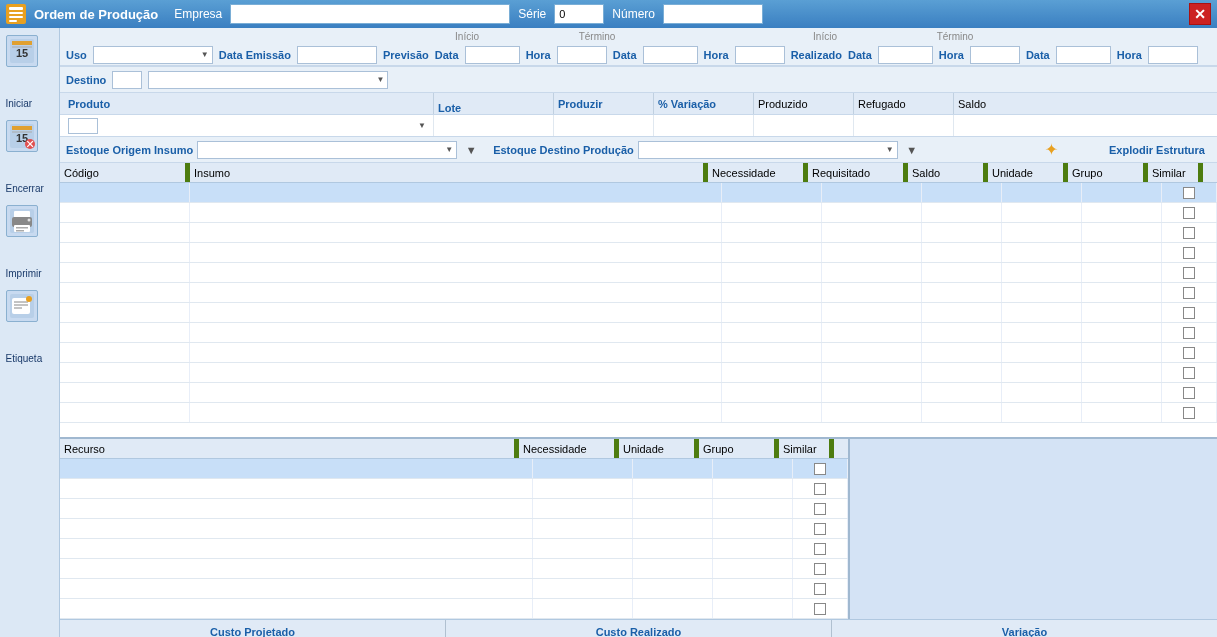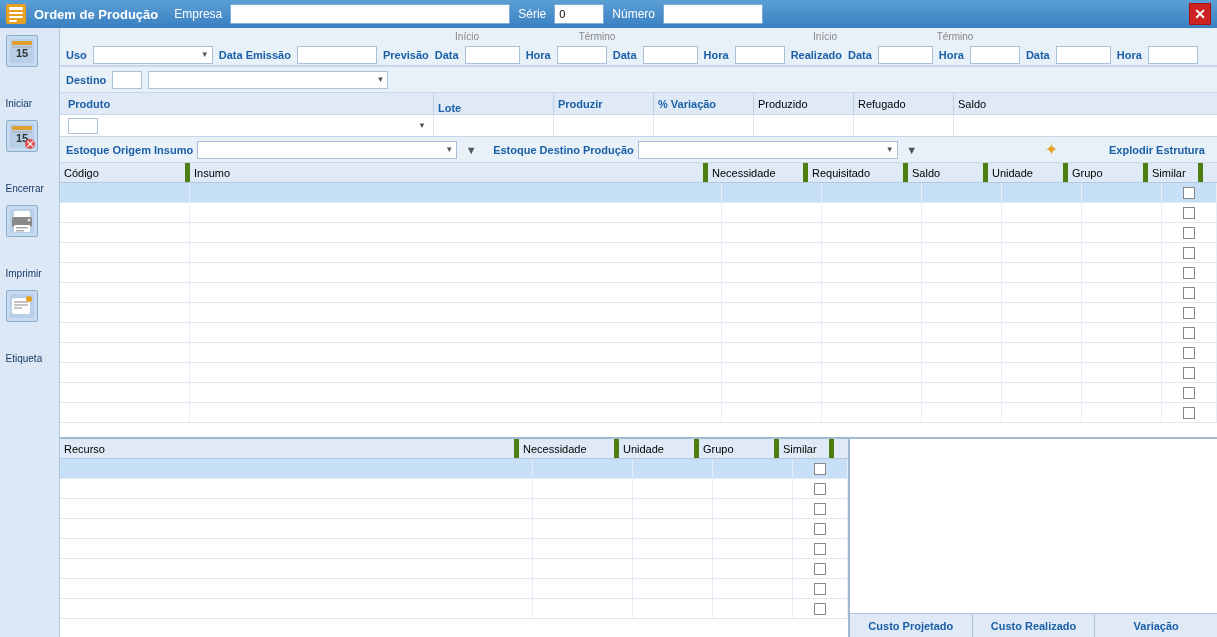--- a/index.html
+++ b/index.html
@@ -469,21 +469,21 @@
             <div style="width:100px;" class="td"></div>
             <div style="width:80px;" class="td"></div>
             <div style="width:80px;" class="td"></div>
             <div style="width:80px;" class="td"></div>
           <div style="width:55px;" class="td td-checkbox">
               <span class="cb"></span>
             </div>
         </div>
       </div>
 
-      <div style="display:flex; height:200px; border-top:2px solid #a0b8d0; flex-shrink:0;">
+      <div style="display:flex; height:200px; border-top:2px solid #a0b8d0; flex-shrink:0;flex-direction:column;">
 
         <div style="width:790px; display:flex; flex-direction:column; border-right:2px solid #a0b8d0;">
 
           <div style="display:flex; background:#e0eaf6; border-bottom:1px solid #b0c8e0; height:20px; flex-shrink:0;">
             <div style="flex:2;" class="th">
                 <span>Recurso</span>
               </div>
             <div style="width:100px;" class="th">
                 <span>Necessidade</span>
               </div>

